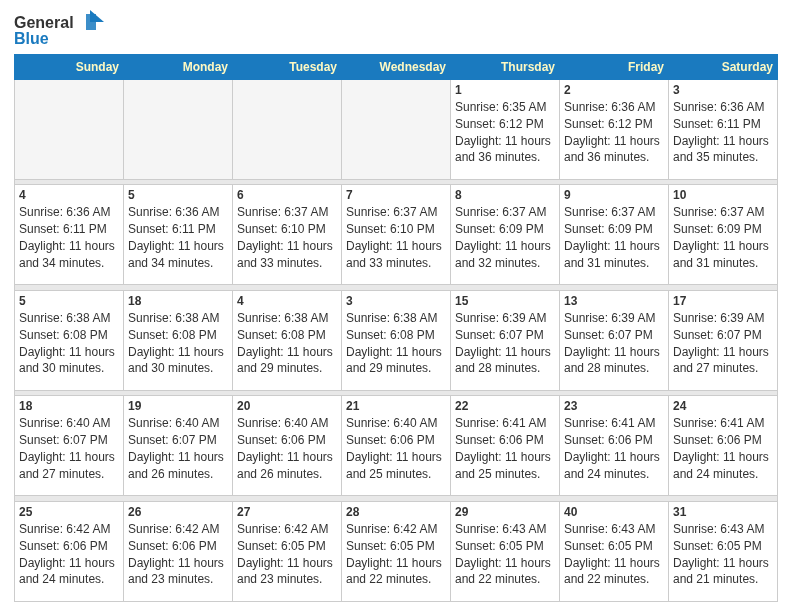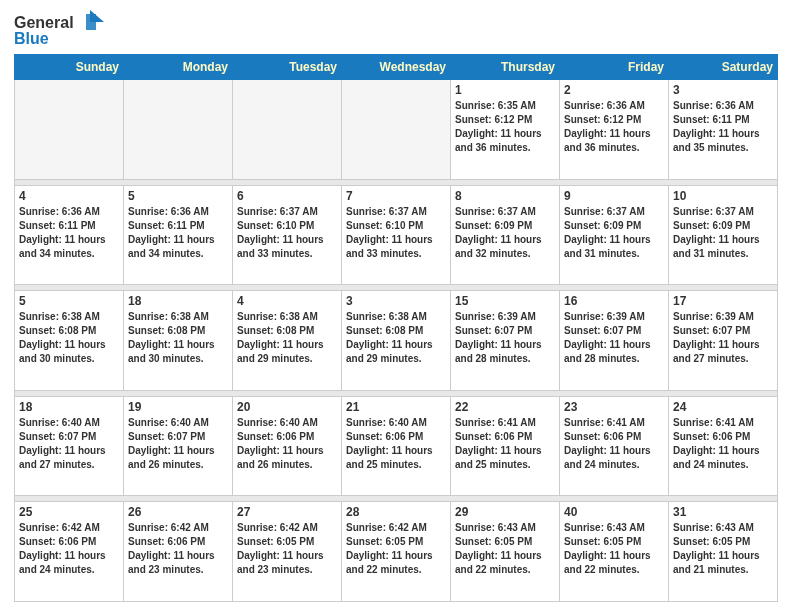--- a/index.html
+++ b/index.html
@@ -68,24 +68,23 @@
       background: #f5f5f5;
     }
     .day-num {
       font-size: 12px;
       font-weight: bold;
       color: #333;
       display: block;
       margin-bottom: 2px;
     }
     .day-info {
-      font-size: 10px;
+      font-size: 12px;
       color: #333;
       line-height: 1.4;
-      font-weight: bold;
     }
   </style>
 </head>
 <body>
 
 <div class="page">
   <div class="header">
     <div class="logo">
       <div>
         <svg width="90" height="40" viewBox="0 0 90 40">
@@ -185,21 +184,21 @@
           </td>
           <td>
             <span class="day-num">3</span>
             <div class="day-info">Sunrise: 6:38 AM<br>Sunset: 6:08 PM<br>Daylight: 11 hours and 29 minutes.</div>
           </td>
           <td>
             <span class="day-num">15</span>
             <div class="day-info">Sunrise: 6:39 AM<br>Sunset: 6:07 PM<br>Daylight: 11 hours and 28 minutes.</div>
           </td>
           <td>
-            <span class="day-num">16</span>
+            <span class="day-num">13</span>
             <div class="day-info">Sunrise: 6:39 AM<br>Sunset: 6:07 PM<br>Daylight: 11 hours and 28 minutes.</div>
           </td>
           <td>
             <span class="day-num">17</span>
             <div class="day-info">Sunrise: 6:39 AM<br>Sunset: 6:07 PM<br>Daylight: 11 hours and 27 minutes.</div>
           </td>
         </tr>
         <tr>
           <td colspan="7" style="height: 5px; background: rgb(232, 232, 232); padding: 0px; border: 1px solid rgb(204, 204, 204);"></td>
         </tr>

